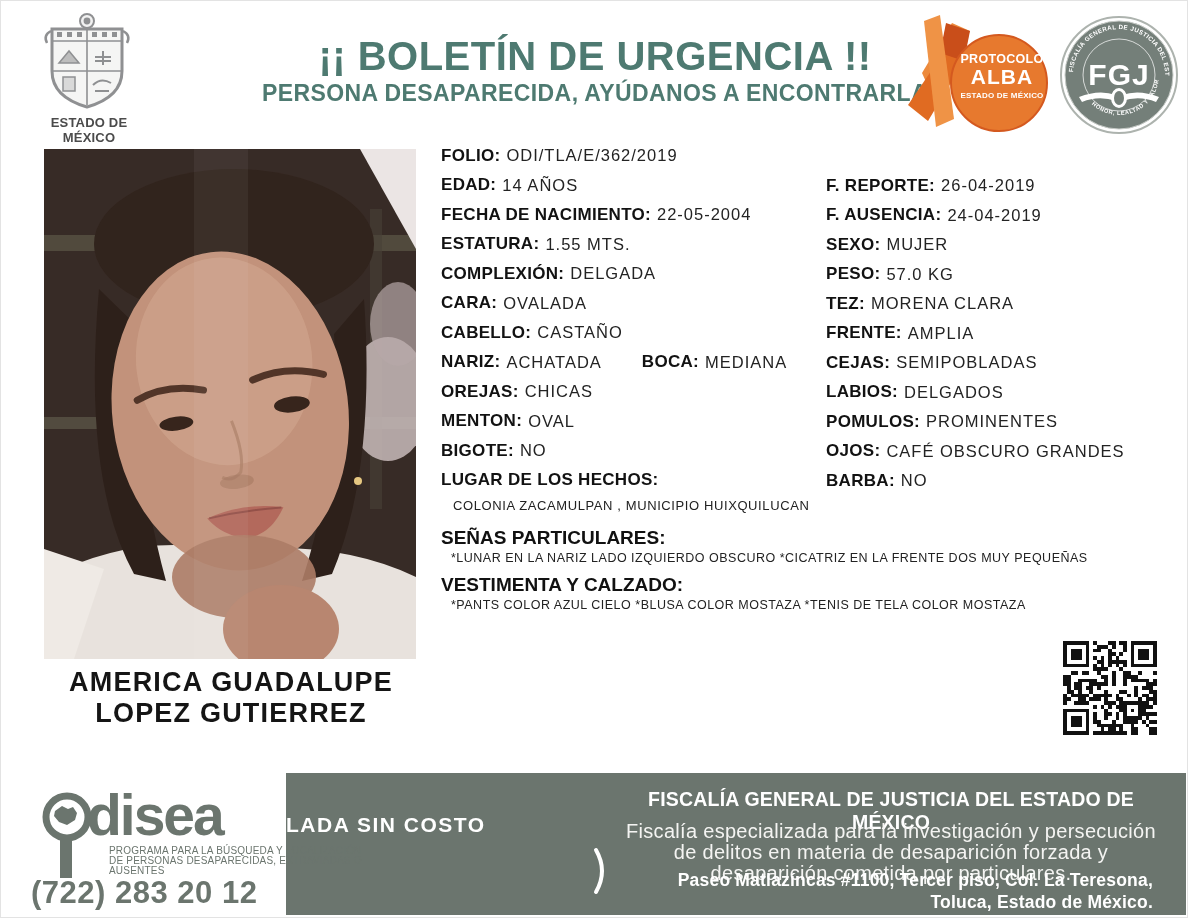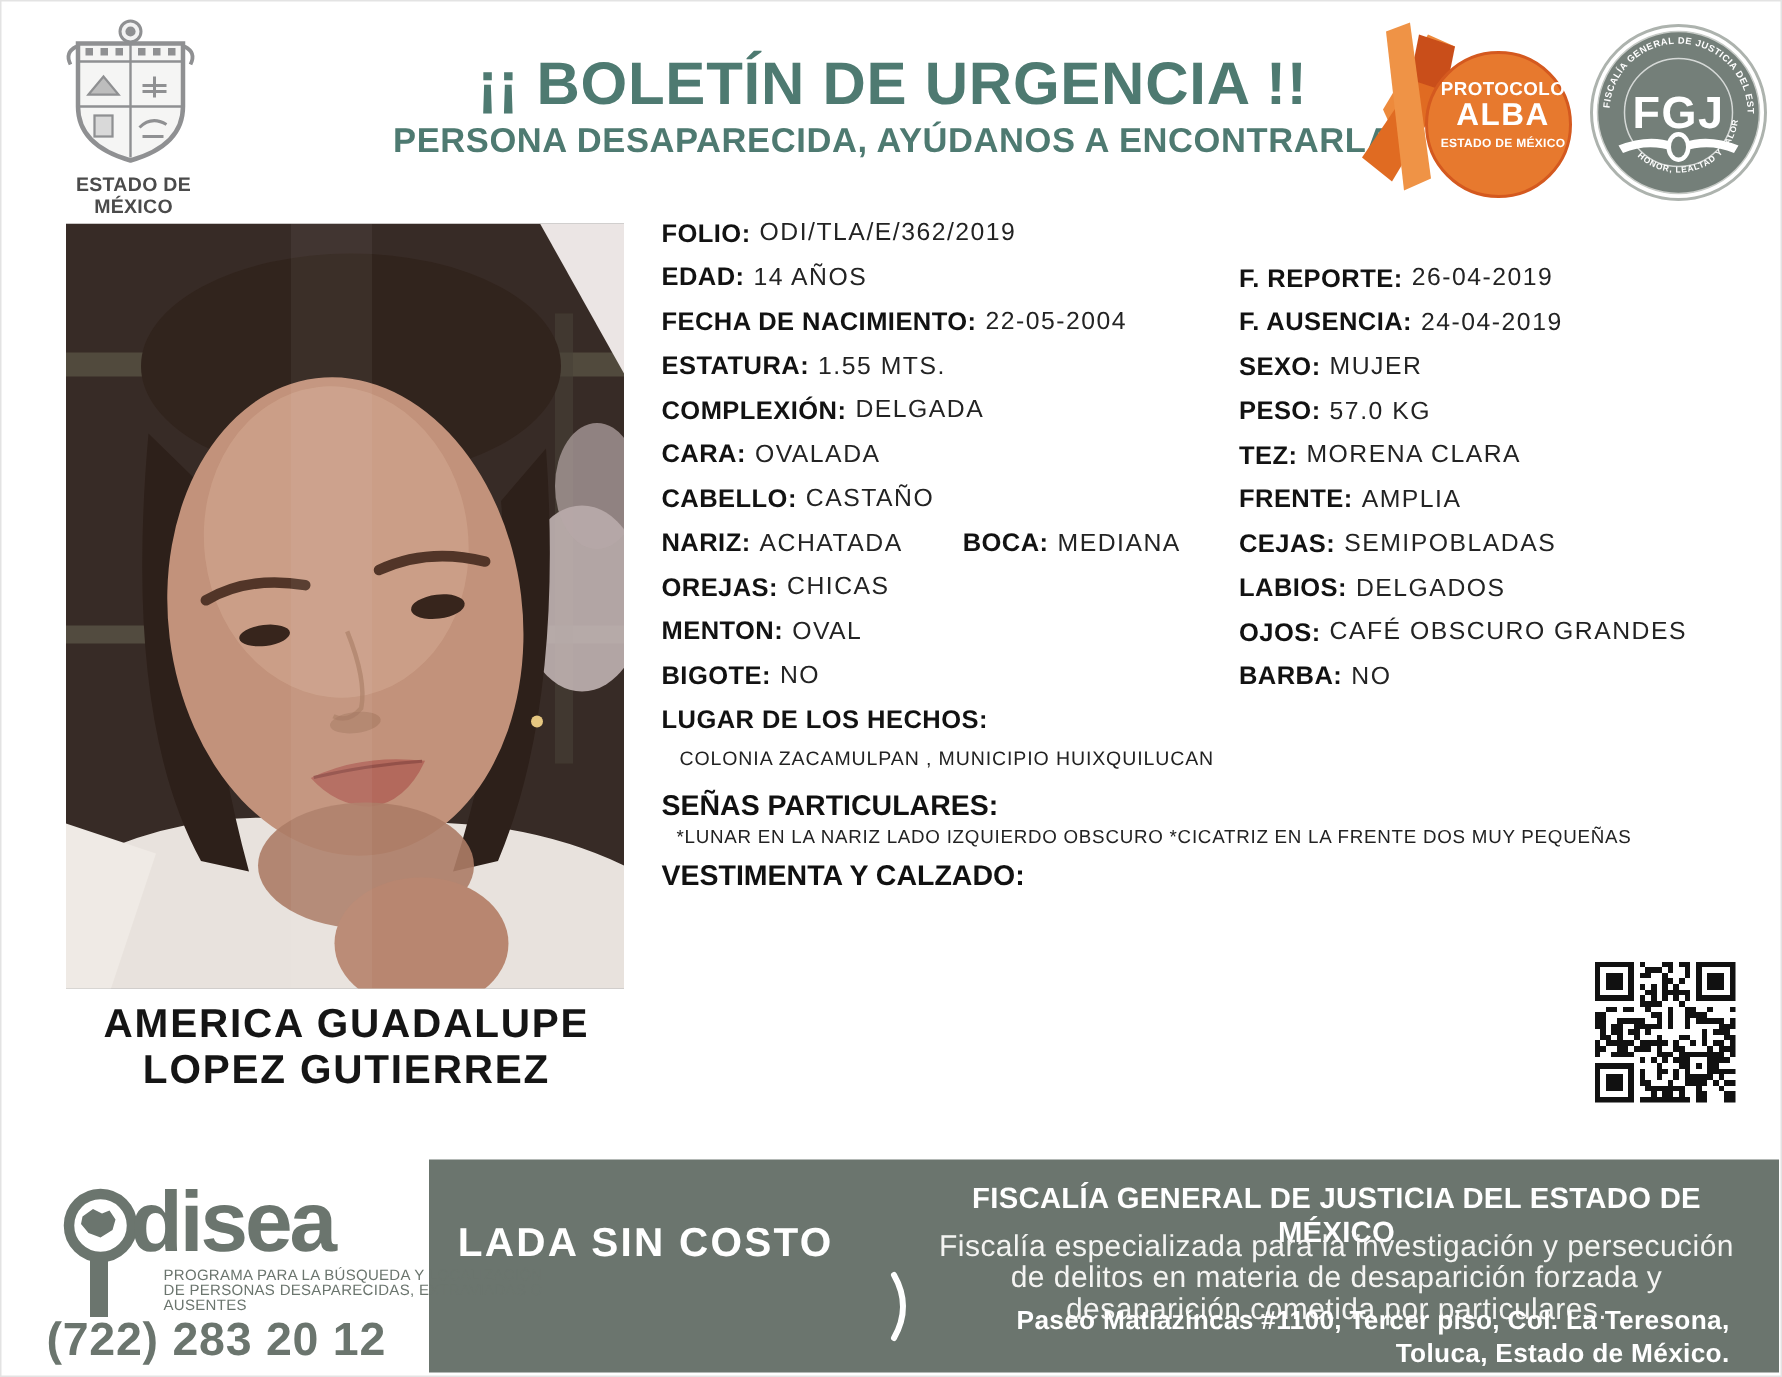--- a/index.html
+++ b/index.html
@@ -45,21 +45,21 @@
   
   #qr{left:1062px;top:640px;}
   
   #footer-dark{left:285px;top:772px;width:900px;height:142px;background:var(--green);}
   #odisea-word{left:86px;top:786px;font-size:57px;font-weight:bold;color:var(--green);
                letter-spacing:-2px;line-height:56px;}
   .tagline{position:absolute;left:108px;font-size:10px;color:var(--green);letter-spacing:.2px;
            font-weight:normal;white-space:nowrap;}
   #odisea-phone{left:30px;top:874px;width:252px;text-align:left;font-size:31px;font-weight:bold;
                 color:var(--green);letter-spacing:.5px;}
-  #lada-label{left:268px;top:812px;width:323px;text-align:center;color:#fff;font-size:27px;
+  #lada-label{left:285px;top:812px;width:323px;color:#fff;font-size:21px;
               font-weight:bold;letter-spacing:1.5px;}
   #lada-number{left:285px;top:843px;width:323px;text-align:center;color:#fff;font-size:38px;
                font-weight:bold;letter-spacing:1px;}
   #fisc-title{left:610px;top:787px;width:560px;text-align:center;color:#fff;font-size:19.5px;
               font-weight:bold;letter-spacing:.2px;}
   #fisc-desc{left:612px;top:820px;width:556px;text-align:center;color:#f4f4f2;font-size:20px;
              line-height:21px;letter-spacing:.3px;}
   #fisc-addr{left:610px;top:868px;width:542px;text-align:right;color:#fff;font-size:17.5px;
              font-weight:bold;line-height:22px;letter-spacing:.2px;}
 </style>
@@ -246,34 +246,39 @@
       </div>
       <div class="field-row">
         <span class="flabel">CEJAS:</span>
         <span class="fvalue">SEMIPOBLADAS</span>
       </div>
       <div class="field-row">
         <span class="flabel">LABIOS:</span>
         <span class="fvalue">DELGADOS</span>
       </div>
       <div class="field-row">
+        <span class="flabel">POMULOS:</span>
+        <span class="fvalue">PROMINENTES</span>
+      </div>
+      <div class="field-row">
         <span class="flabel">OJOS:</span>
         <span class="fvalue">CAFÉ OBSCURO GRANDES</span>
       </div>
       <div class="field-row">
         <span class="flabel">BARBA:</span>
         <span class="fvalue">NO</span>
       </div>
     </div>
 
   <div class="abs subval" id="lugar-sub">COLONIA ZACAMULPAN , MUNICIPIO HUIXQUILUCAN</div>
 
   <div class="sec-label" id="senas-label">SEÑAS PARTICULARES:</div>
   <div class="sec-value" id="senas-value">*LUNAR EN LA NARIZ LADO IZQUIERDO OBSCURO  *CICATRIZ EN LA FRENTE DOS MUY PEQUEÑAS</div>
   <div class="sec-label" id="vest-label">VESTIMENTA Y CALZADO:</div>
+  <div class="sec-value" id="vest-value">*PANTS COLOR AZUL CIELO *BLUSA COLOR MOSTAZA *TENIS DE TELA COLOR MOSTAZA</div>
 
   <svg class="abs" id="qr" width="94" height="94" viewBox="0 0 25 25" shape-rendering="crispEdges">
       <g fill="#111111">
         <rect x="0" y="0" width="1" height="1"></rect>
         <rect x="1" y="0" width="1" height="1"></rect>
         <rect x="2" y="0" width="1" height="1"></rect>
         <rect x="3" y="0" width="1" height="1"></rect>
         <rect x="4" y="0" width="1" height="1"></rect>
         <rect x="5" y="0" width="1" height="1"></rect>
         <rect x="6" y="0" width="1" height="1"></rect>

